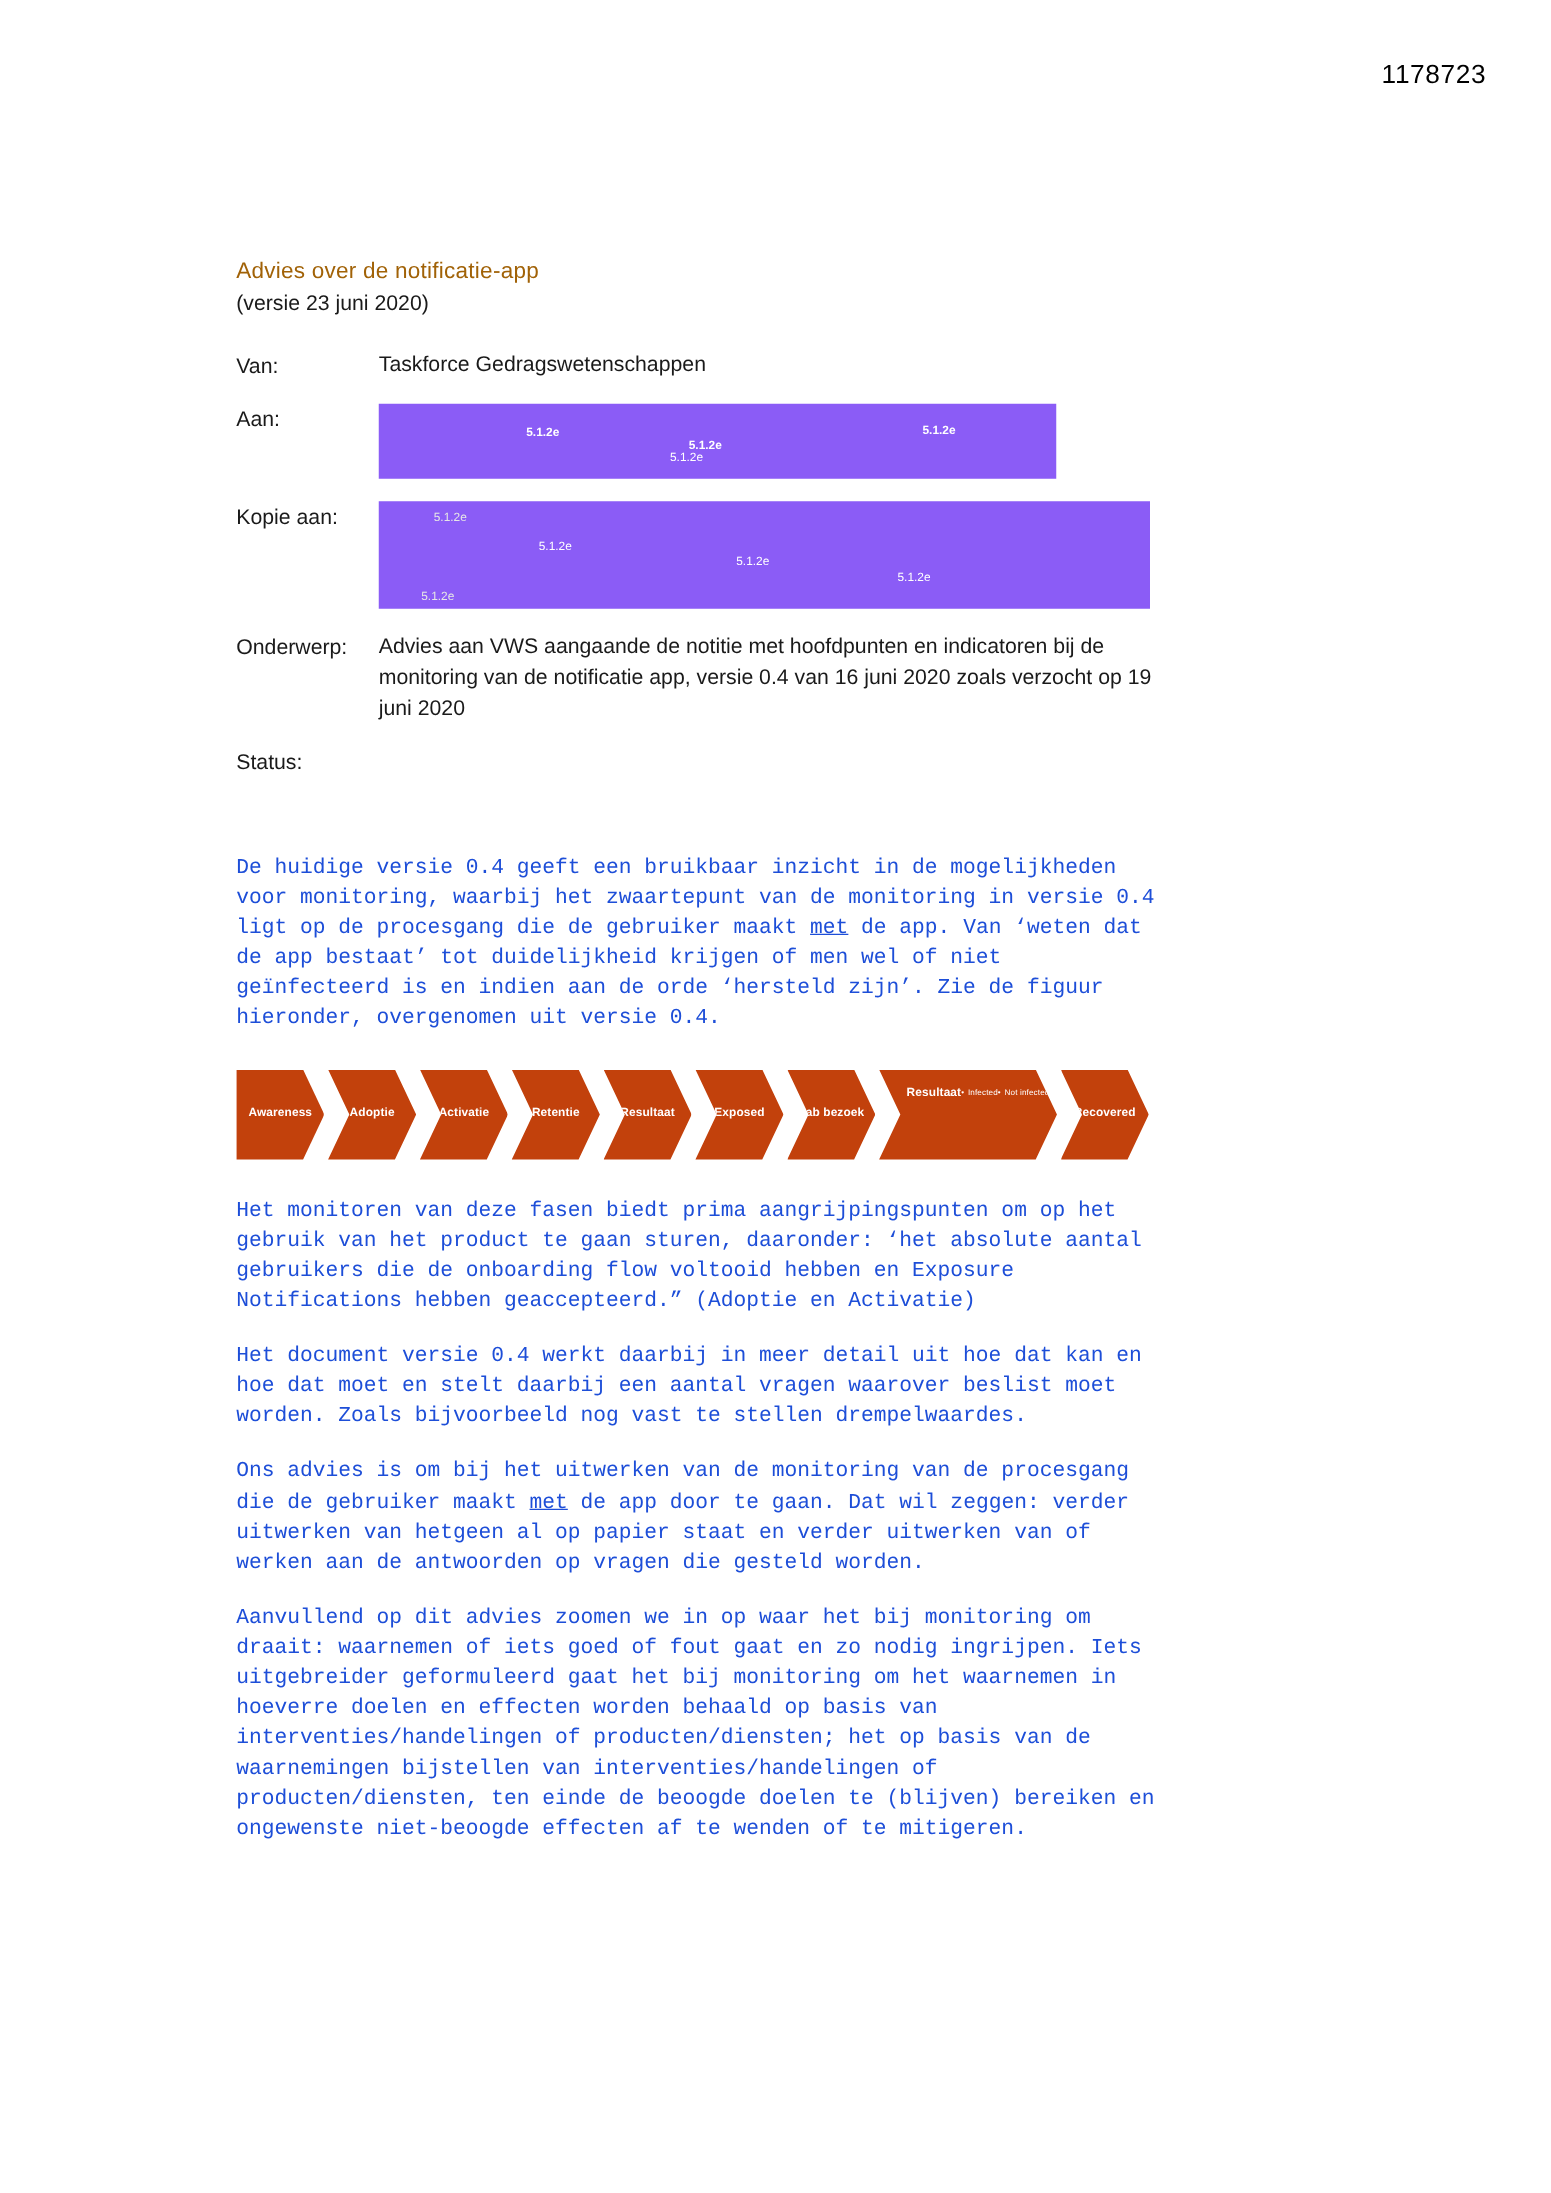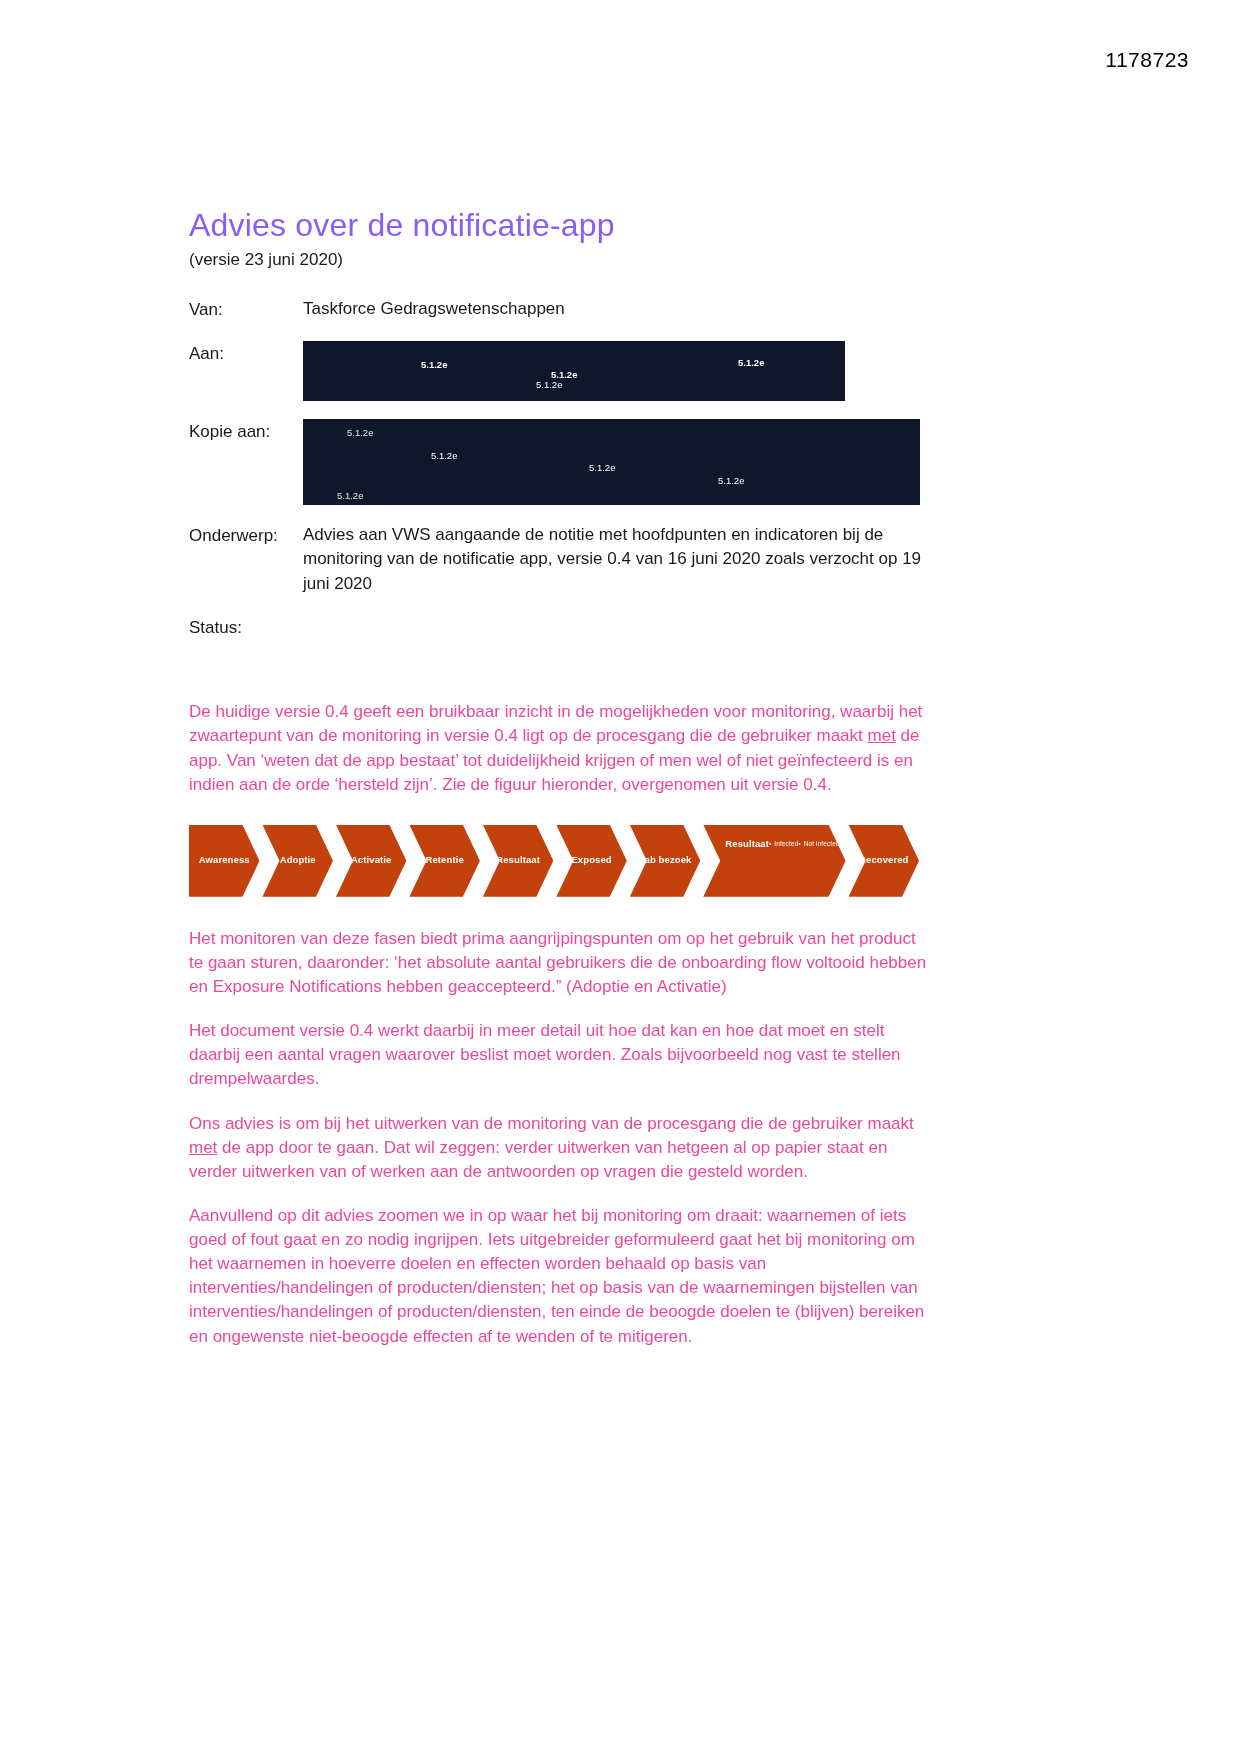--- a/index.html
+++ b/index.html
@@ -27,22 +27,22 @@
 
   
   .page {
     position: absolute;
     left: 189px;
     top: 205px;
     width: 740px;
   }
 
   .title {
-    font-size: 32px;
-    color: #8b5cf6;
+    font-size: 18px;
+    color: #a16207;
     font-weight: 400;
     letter-spacing: 0.2px;
     margin: 0 0 4px 0;
     line-height: 1.25;
   }
   .subtitle {
     font-size: 17px;
     color: #1a1a1a;
     margin: 0 0 26px 0;
     line-height: 1.3;
@@ -66,42 +66,43 @@
   .meta-value {
     flex: 1 1 auto;
     font-size: 17px;
     color: #1a1a1a;
     line-height: 1.45;
   }
 
   
   .redaction {
     position: relative;
-    background: #0f172a;
+    background: #8b5cf6;
   }
   .redaction.block-a { width: 542px; height: 60px; margin-top: 0px; }
   .redaction.block-b { width: 617px; height: 86px; margin-top: 0px; }
   .redaction .tag {
     position: absolute;
     color: #ffffff;
     font-size: 9.5px;
     line-height: 1;
     white-space: nowrap;
   }
   .redaction .tag.bold { font-weight: bold; }
   .redaction .tag.dim { color: #e6e6e6; }
 
   
   .body-block { margin-top: 60px; }
   p.para {
     font-size: 17px;
     line-height: 1.42;
-    color: #ec4899;
+    color: #1d4ed8;
     margin: 0 0 20px 0;
     text-align: left;
+    font-family: Liberation Mono, monospace;
   }
   .u { text-decoration: underline; }
 
   
   .diagram {
     position: relative;
     margin: 28px 0 30px 0;
     width: 730px;
     height: 72px;
   }

